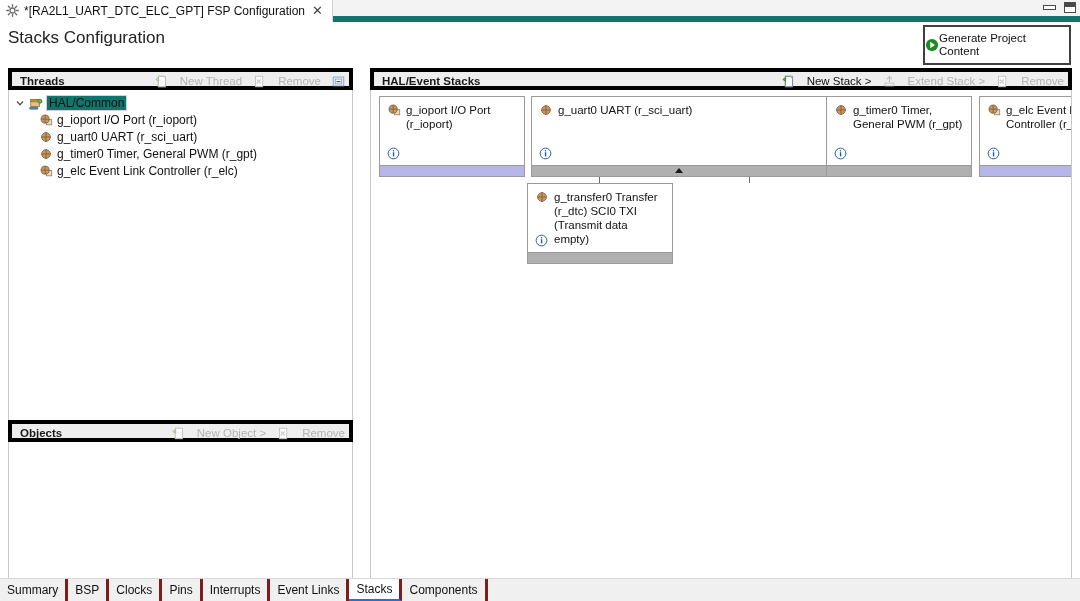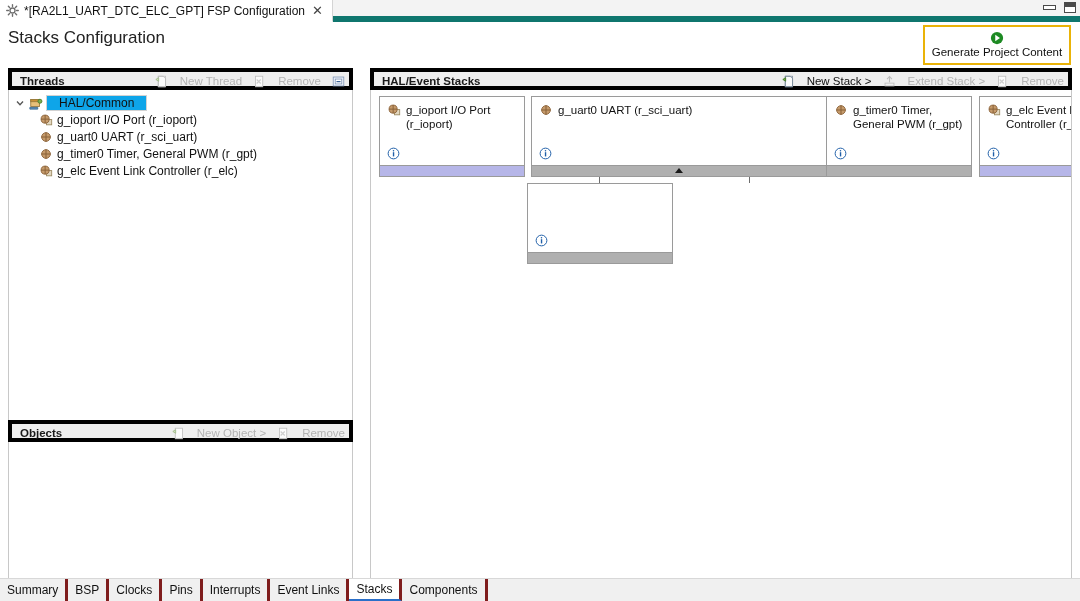--- a/index.html
+++ b/index.html
@@ -54,22 +54,22 @@
     position: absolute; left: 0; top: 22px; width: 1080px; height: 46px;
     background: #ffffff;
   }
   .page-title {
     position: absolute; left: 8px; top: 6px;
     font-size: 17px; color: #222; font-weight: normal;
   }
   .generate-btn {
     position: absolute; right: 9px; top: 3px;
     width: 148px; height: 40px;
-    border: 2px solid #eab308;
-    display: flex; flex-direction: column; align-items: center; justify-content: center;
+    border: 2px solid #404040;
+    display: flex; flex-direction: row; align-items: center; justify-content: center;
     background: #ffffff;
   }
   .generate-btn .gen-label { font-size: 11.5px; color: #111; line-height: 13px; }
   .play-ico { width: 14px; height: 14px; display:block; margin-bottom:1px;}
 
   
   .content {
     position: absolute; left: 0; top: 68px; width: 1080px; height: 510px;
     background: #ffffff;
   }
@@ -102,21 +102,21 @@
     display: flex; align-items: center; height: 17px;
     padding-left: 6px; gap: 4px; white-space: nowrap;
   }
   .tree-row.child { padding-left: 30px; }
   .twisty {
     width: 10px; height: 10px; position: relative; flex: 0 0 10px;
   }
   .twisty svg { display:block; }
   .tree-label { font-size: 12px; color: #111; }
   .tree-row.selected .tree-label {
-    background: #0ea5e9; outline: 1px solid #d2d2d2; padding: 0 12px;
+    background: #0f766e; outline: 1px solid #d2d2d2; padding: 0 2px;
   }
   .node-ico { width: 14px; height: 14px; display:block; flex:0 0 14px; }
 
   
   #objects-panel { position: absolute; left: 8px; top: 344px; width: 345px; margin-top: 8px; }
   #objects-panel .panel-body { height: 143px; }
 
   
   #stacks-panel { position: absolute; left: 370px; top: 0; width: 702px; }
   #stacks-panel .panel-body { height: 506px; background:#ffffff; }
@@ -475,20 +475,31 @@
                 <circle cx="8" cy="4.6" r="0.95" fill="#1f5fa8"></circle>
                 <rect x="7.2" y="6.4" width="1.7" height="5.2" fill="#1f5fa8"></rect>
               </svg>
             </span>
           </div>
           <div class="sb-footer blue"></div>
         </div>
 
         <div class="stack-box" style="left:156px; top:93px; width:146px; height:81px;">
           <div class="sb-main">
+            <div class="sb-title">
+              <span class="node-ico">
+                <svg viewBox="0 0 16 16" width="14" height="14" aria-hidden="true">
+                  <circle cx="8" cy="8" r="5" fill="#c59a6b" stroke="#8a6239"></circle>
+                  <path d="M8 2.6 v10.8 M2.6 8 h10.8" stroke="#8a6239" stroke-width="1.2"></path>
+                </svg>
+              </span>
+              <span class="sb-text">g_transfer0 Transfer
+(r_dtc) SCI0 TXI
+(Transmit data empty)</span>
+            </div>
             <span class="sb-info">
               <svg class="info-ico" viewBox="0 0 16 16" width="13" height="13" aria-hidden="true">
                 <circle cx="8" cy="8" r="6.6" fill="#ffffff" stroke="#1f5fa8" stroke-width="1.2"></circle>
                 <circle cx="8" cy="4.6" r="0.95" fill="#1f5fa8"></circle>
                 <rect x="7.2" y="6.4" width="1.7" height="5.2" fill="#1f5fa8"></rect>
               </svg>
             </span>
           </div>
           <div class="sb-footer gray"></div>
         </div>

